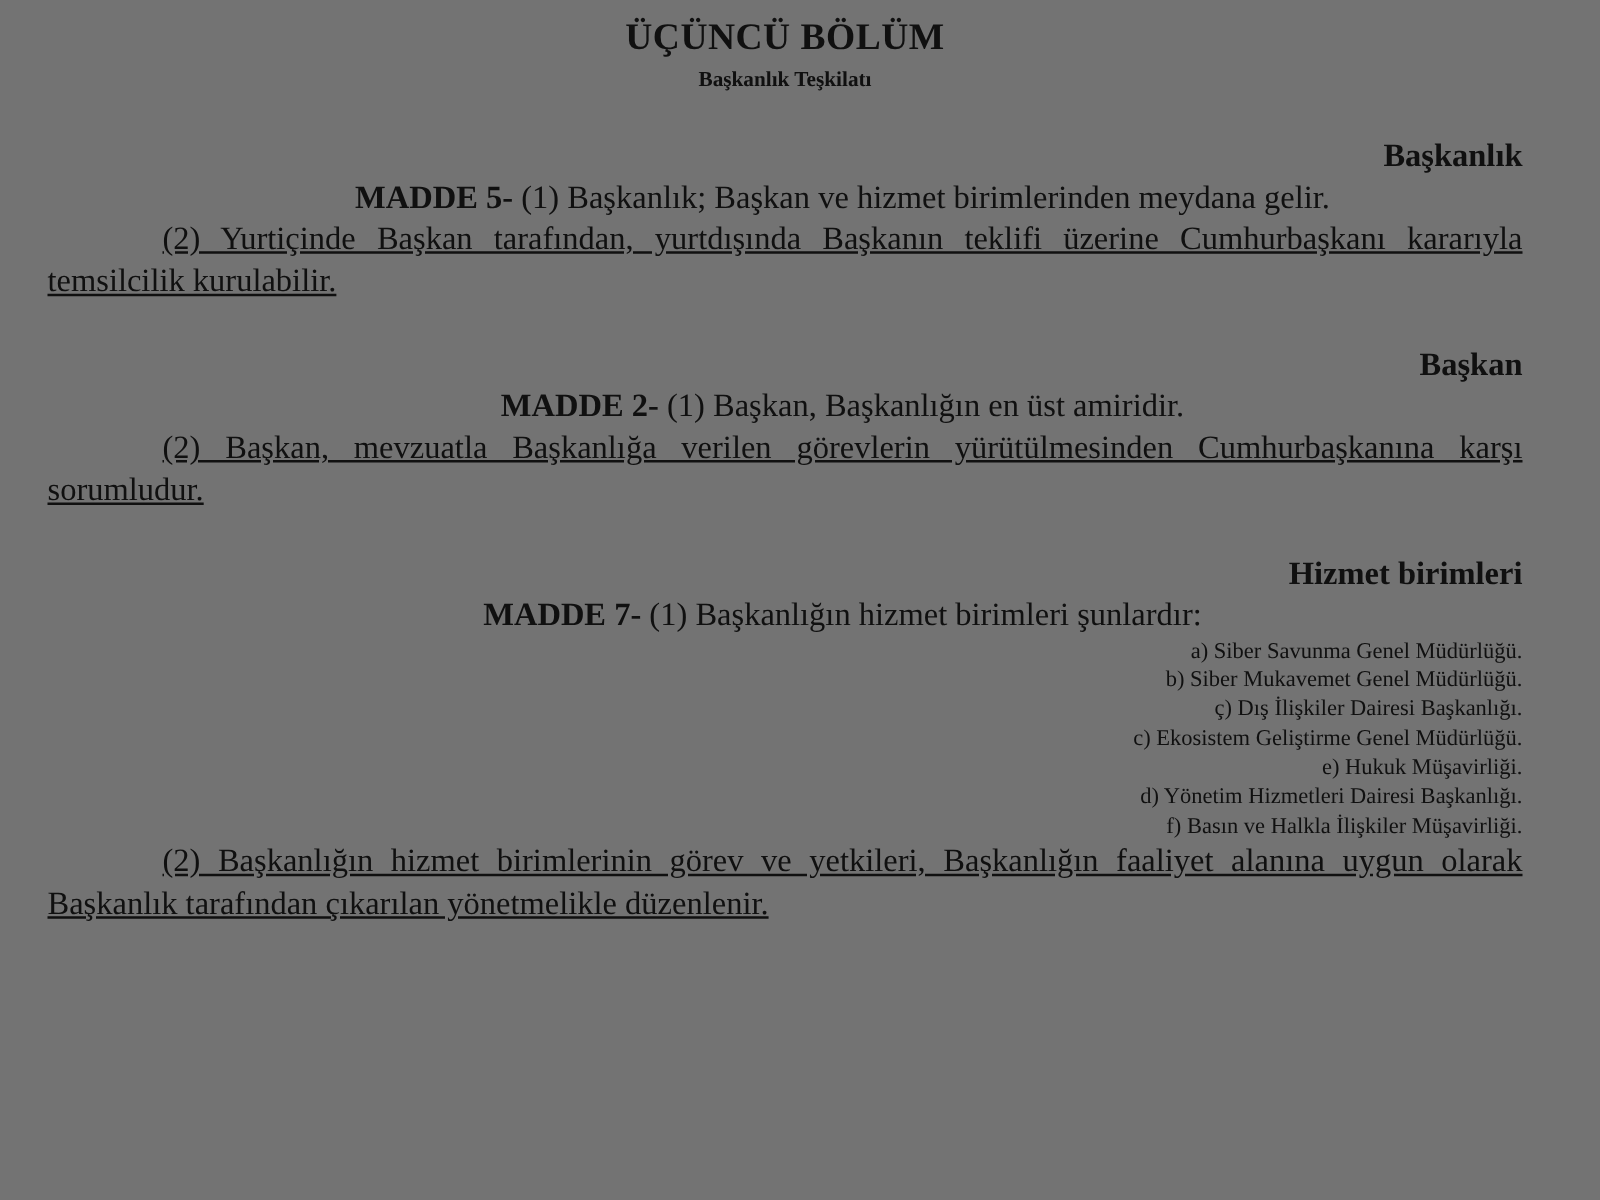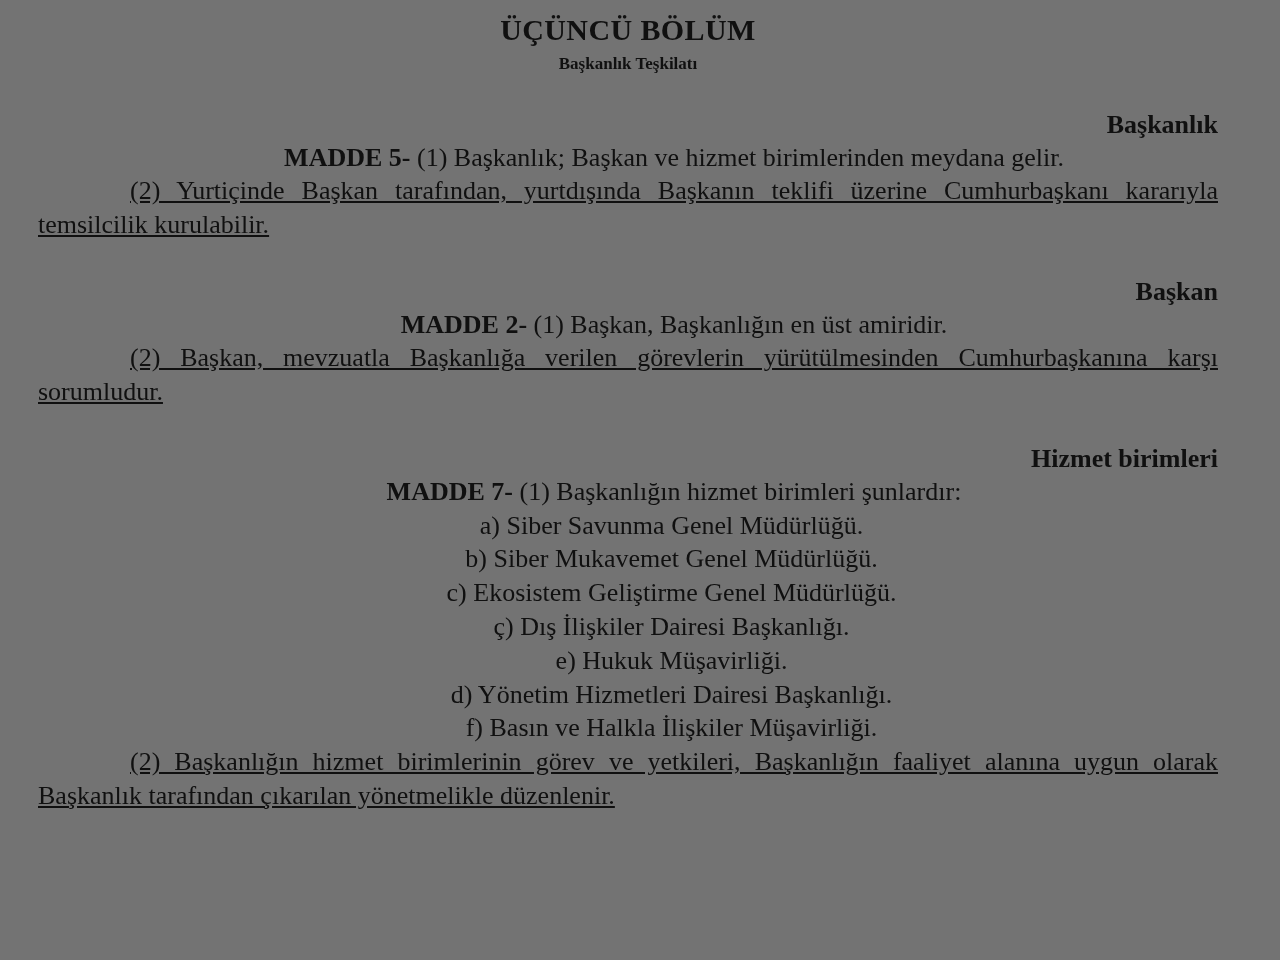--- a/index.html
+++ b/index.html
@@ -73,25 +73,25 @@
     text-align: justify;
     text-align-last: left;
     text-decoration: underline;
   }
 
   .para .madde-label {
     font-weight: bold;
   }
 
   .list-item {
-    font-size: 26px;
+    font-size: 18px;
     line-height: 1.30;
     margin: 0;
     padding-left: 87px;
-    text-align: center;
+    text-align: right;
   }
   .gap-lg { height: 34px; }
 </style>
 </head>
 <body>
 
 <div class="page">
   <div class="content">
 
     <h1 class="chapter-heading">ÜÇÜNCÜ BÖLÜM</h1>
@@ -126,22 +126,22 @@
 
     <section class="article-group">
       <h3 class="article-heading">Hizmet birimleri</h3>
 
       <p class="para">
         <span class="madde-label">MADDE 7-</span><span> (1) Başkanlığın hizmet birimleri şunlardır:</span>
       </p>
 
       <p class="list-item">a) Siber Savunma Genel Müdürlüğü.</p>
       <p class="list-item">b) Siber Mukavemet Genel Müdürlüğü.</p>
+      <p class="list-item">ç) Dış İlişkiler Dairesi Başkanlığı.</p>
       <p class="list-item">c) Ekosistem Geliştirme Genel Müdürlüğü.</p>
-      <p class="list-item">ç) Dış İlişkiler Dairesi Başkanlığı.</p>
       <p class="list-item">e) Hukuk Müşavirliği.</p>
       <p class="list-item">d) Yönetim Hizmetleri Dairesi Başkanlığı.</p>
       <p class="list-item">f) Basın ve Halkla İlişkiler Müşavirliği.</p>
 
       <p class="para justified">(2) Başkanlığın hizmet birimlerinin görev ve yetkileri, Başkanlığın faaliyet alanına uygun olarak Başkanlık tarafından çıkarılan yönetmelikle düzenlenir.</p>
     </section>
 
   </div>
 </div>
 

